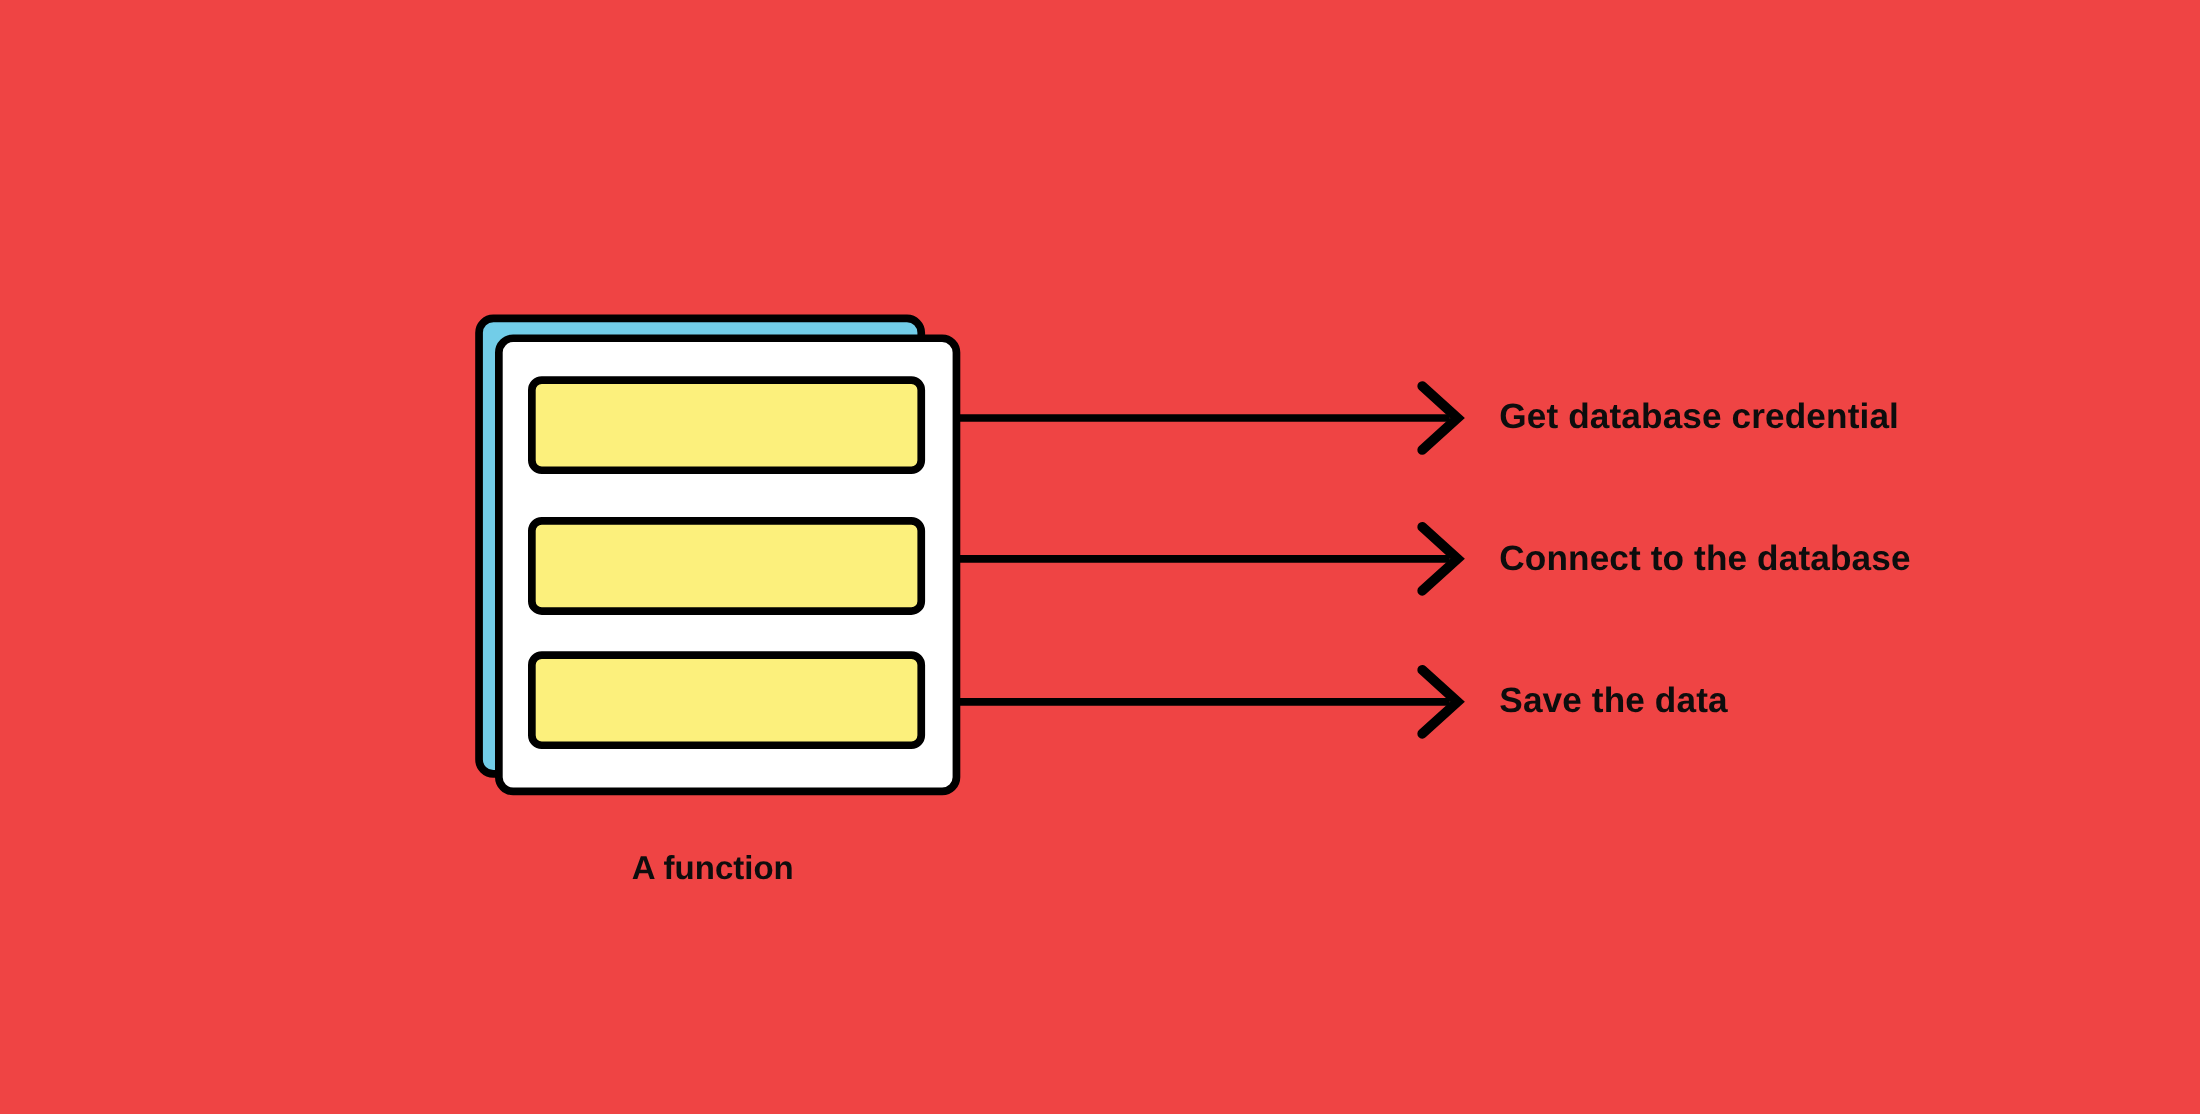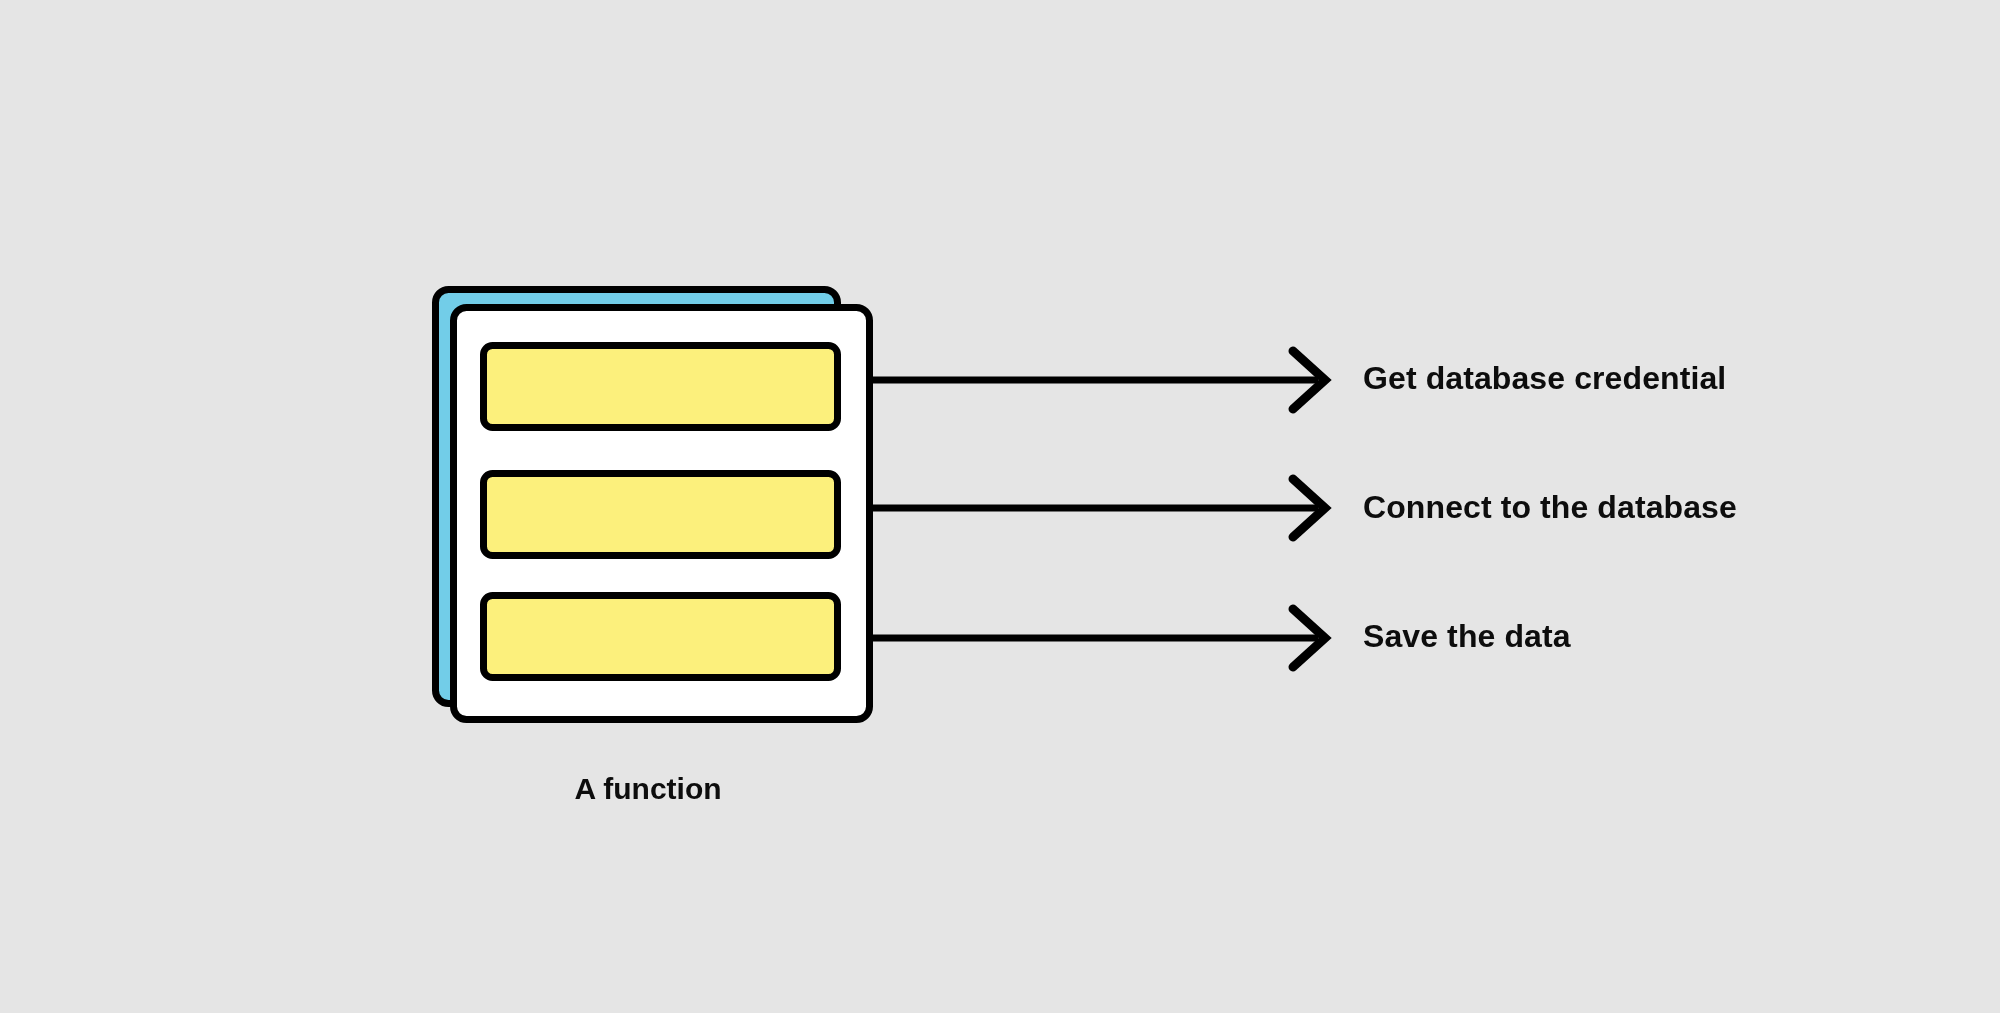--- a/index.html
+++ b/index.html
@@ -11,21 +11,21 @@
   body {
     width: 2000px;
     height: 1013px;
     overflow: hidden;
     font-family: "Liberation Sans", "DejaVu Sans", sans-serif;
   }
   #canvas {
     position: relative;
     width: 2000px;
     height: 1013px;
-    background: #e5e5e5;
+    background: #ef4444;
   }
   #diagram-svg {
     position: absolute;
     top: 0;
     left: 0;
     width: 2000px;
     height: 1013px;
   }
   .step-label {
     font-family: "Liberation Sans", "DejaVu Sans", sans-serif;

